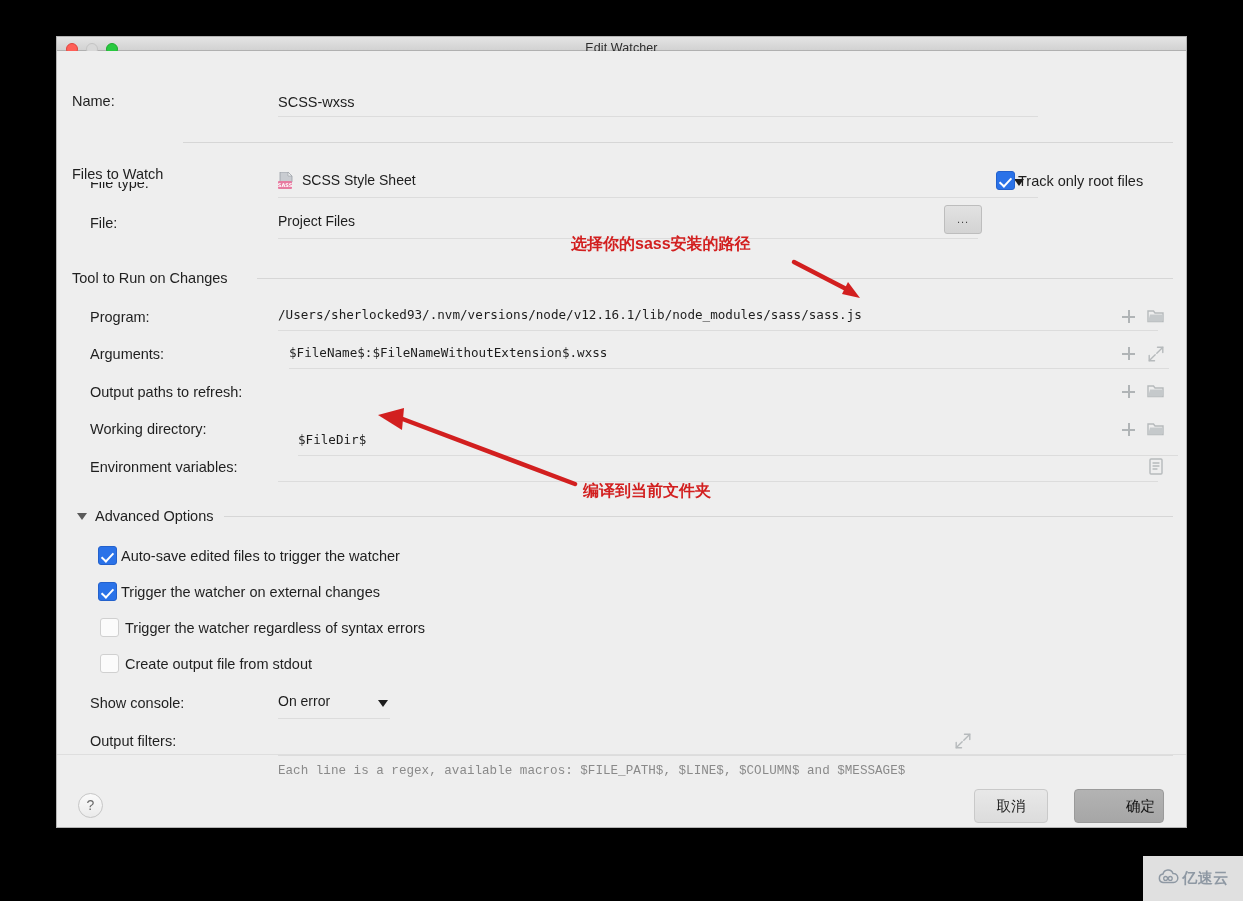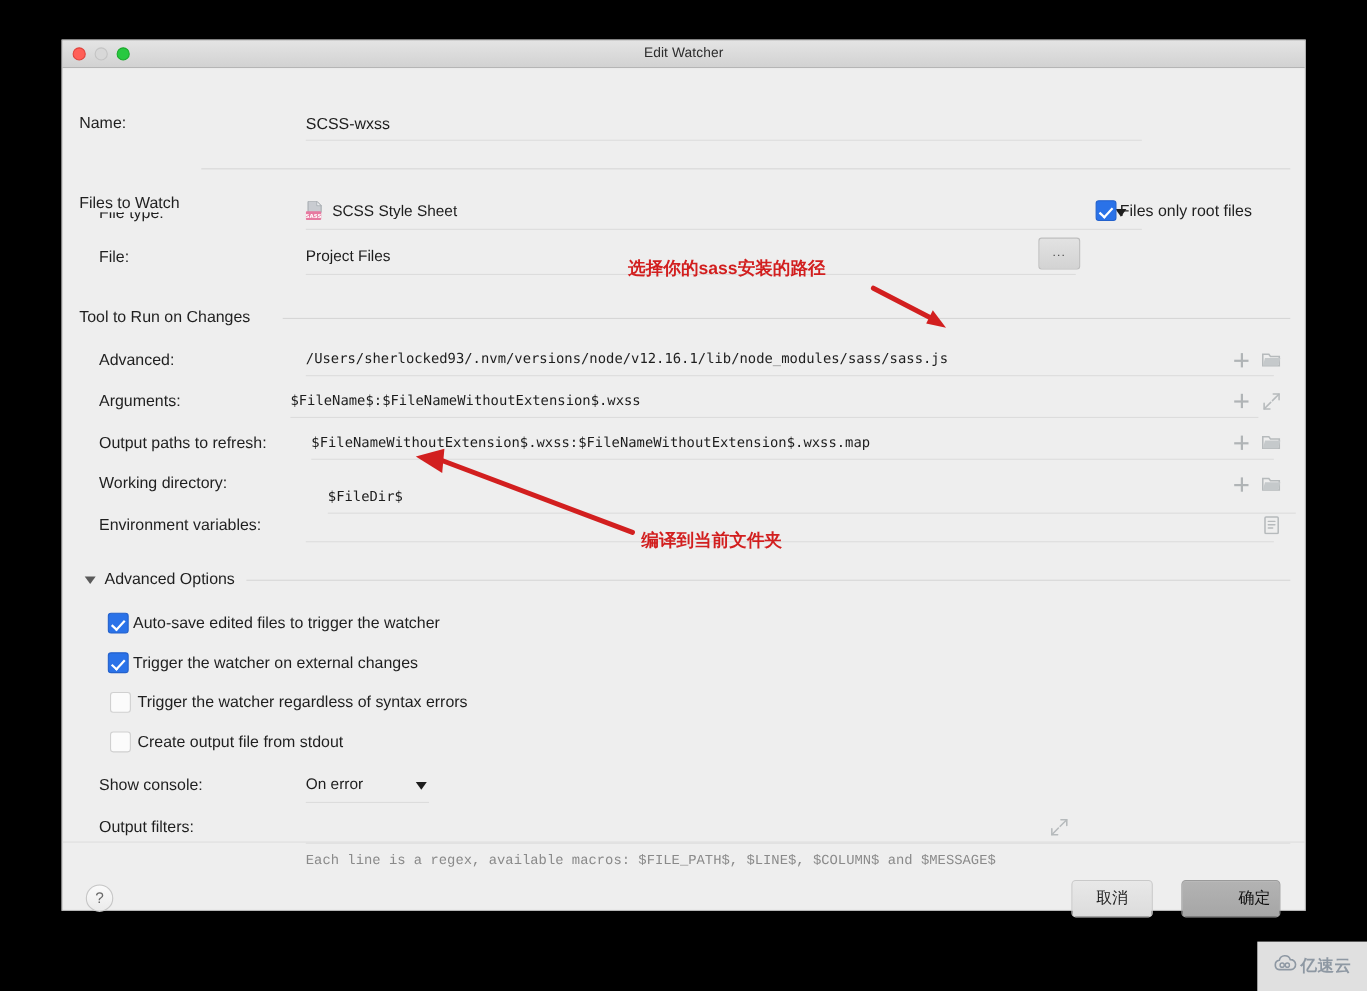--- a/index.html
+++ b/index.html
@@ -21,21 +21,21 @@
     height: 792px;
     background: #eeeeee;
     border: 1px solid #b4b4b4;
     box-sizing: border-box;
     box-shadow: 0 4px 18px rgba(0,0,0,0.55);
   }
 
   
   #titlebar {
     position: relative;
-    height: 25px;
+    height: 14px;
     background: linear-gradient(to bottom, #e4e4e4 0%, #d2d2d2 100%);
     border-bottom: 1px solid #b0b0b0;
     box-sizing: border-box;
   }
   #title-text {
     position: absolute;
     left: 0; right: 0; top: 4px;
     text-align: center;
     font-size: 12.5px;
     color: #2c2c2c;
@@ -278,62 +278,59 @@
           <path d="M10,0 L14,4 H10 Z" fill="#eceef0" stroke="#9aa0a6" stroke-width="0.6"></path>
           <rect x="0" y="9" width="14" height="8" rx="1" fill="#e77aa0"></rect>
           <text x="7" y="15.2" font-size="5" font-family="DejaVu Sans, sans-serif" fill="#ffffff" text-anchor="middle" font-weight="bold">SASS</text>
         </svg>
       </span>
       <div class="value" style="left:24px;">SCSS Style Sheet</div>
       <span class="combo-arrow" style="right:14px; top:11px;"></span>
     </div>
 
     <div class="cb on" style="left:939px; top:120px;"></div>
-    <div class="cb-label" style="left:961px; top:122px;">Files only root files</div>
+    <div class="cb-label" style="left:961px; top:122px;">Track only root files</div>
 
     <div class="label" style="left:33px; top:164px;">File:</div>
     <div class="field" style="left:221px; top:158px; width:700px;">
       <div class="value">Project Files</div>
       <span class="combo-arrow" style="right:14px; top:11px;"></span>
     </div>
     <div class="ellipsis-btn" style="left:887px; top:154px;">...</div>
 
     <div class="section-title" style="left:15px; top:219px;">Tool to Run on Changes</div>
     <div class="section-rule" style="left:200px; top:227px; width:916px;"></div>
 
-    <div class="label" style="left:33px; top:258px;">Advanced:</div>
+    <div class="label" style="left:33px; top:258px;">Program:</div>
     <div class="field" style="left:221px; top:250px; width:880px;">
       <div class="value mono">/Users/sherlocked93/.nvm/versions/node/v12.16.1/lib/node_modules/sass/sass.js</div>
     </div>
     <span class="plus" style="left:1065px; top:259px;"></span>
     <span class="icon-btn" style="left:1090px; top:257px;">
       <svg width="18" height="16" viewBox="0 0 18 16">
         <path d="M1,3 H6.5 L8,5 H16 V13.5 H1 Z" fill="none" stroke="#b6babc" stroke-width="1.4"></path>
         <path d="M3,6.5 H17 L15,13.5 H1 Z" fill="#c5c9cb"></path>
       </svg>
     </span>
 
     <div class="label" style="left:33px; top:295px;">Arguments:</div>
-    <div class="field" style="left:207px; top:288px; width:880px;">
+    <div class="field" style="left:232px; top:288px; width:880px;">
       <div class="value mono">$FileName$:$FileNameWithoutExtension$.wxss</div>
     </div>
     <span class="plus" style="left:1065px; top:296px;"></span>
     <span class="icon-btn" style="left:1091px; top:295px;">
       <svg width="16" height="16" viewBox="0 0 16 16">
         <path d="M9.5,1.2 H14.8 V6.5" fill="none" stroke="#b6babc" stroke-width="1.4" stroke-linecap="round"></path>
         <path d="M14.6,1.4 L8.8,7.2" stroke="#b6babc" stroke-width="1.4" stroke-linecap="round"></path>
         <path d="M6.5,14.8 H1.2 V9.5" fill="none" stroke="#b6babc" stroke-width="1.4" stroke-linecap="round"></path>
         <path d="M1.4,14.6 L7.2,8.8" stroke="#b6babc" stroke-width="1.4" stroke-linecap="round"></path>
       </svg>
     </span>
 
     <div class="label" style="left:33px; top:333px;">Output paths to refresh:</div>
-    <div class="field" style="left:226px; top:326px; width:875px;">
-      <div class="value mono">$FileNameWithoutExtension$.wxss:$FileNameWithoutExtension$.wxss.map</div>
-    </div>
     <span class="plus" style="left:1065px; top:334px;"></span>
     <span class="icon-btn" style="left:1090px; top:332px;">
       <svg width="18" height="16" viewBox="0 0 18 16">
         <path d="M1,3 H6.5 L8,5 H16 V13.5 H1 Z" fill="none" stroke="#b6babc" stroke-width="1.4"></path>
         <path d="M3,6.5 H17 L15,13.5 H1 Z" fill="#c5c9cb"></path>
       </svg>
     </span>
 
     <div class="label" style="left:33px; top:370px;">Working directory:</div>
     <div class="field" style="left:221px; top:375px; width:880px;margin-left:20px;">

